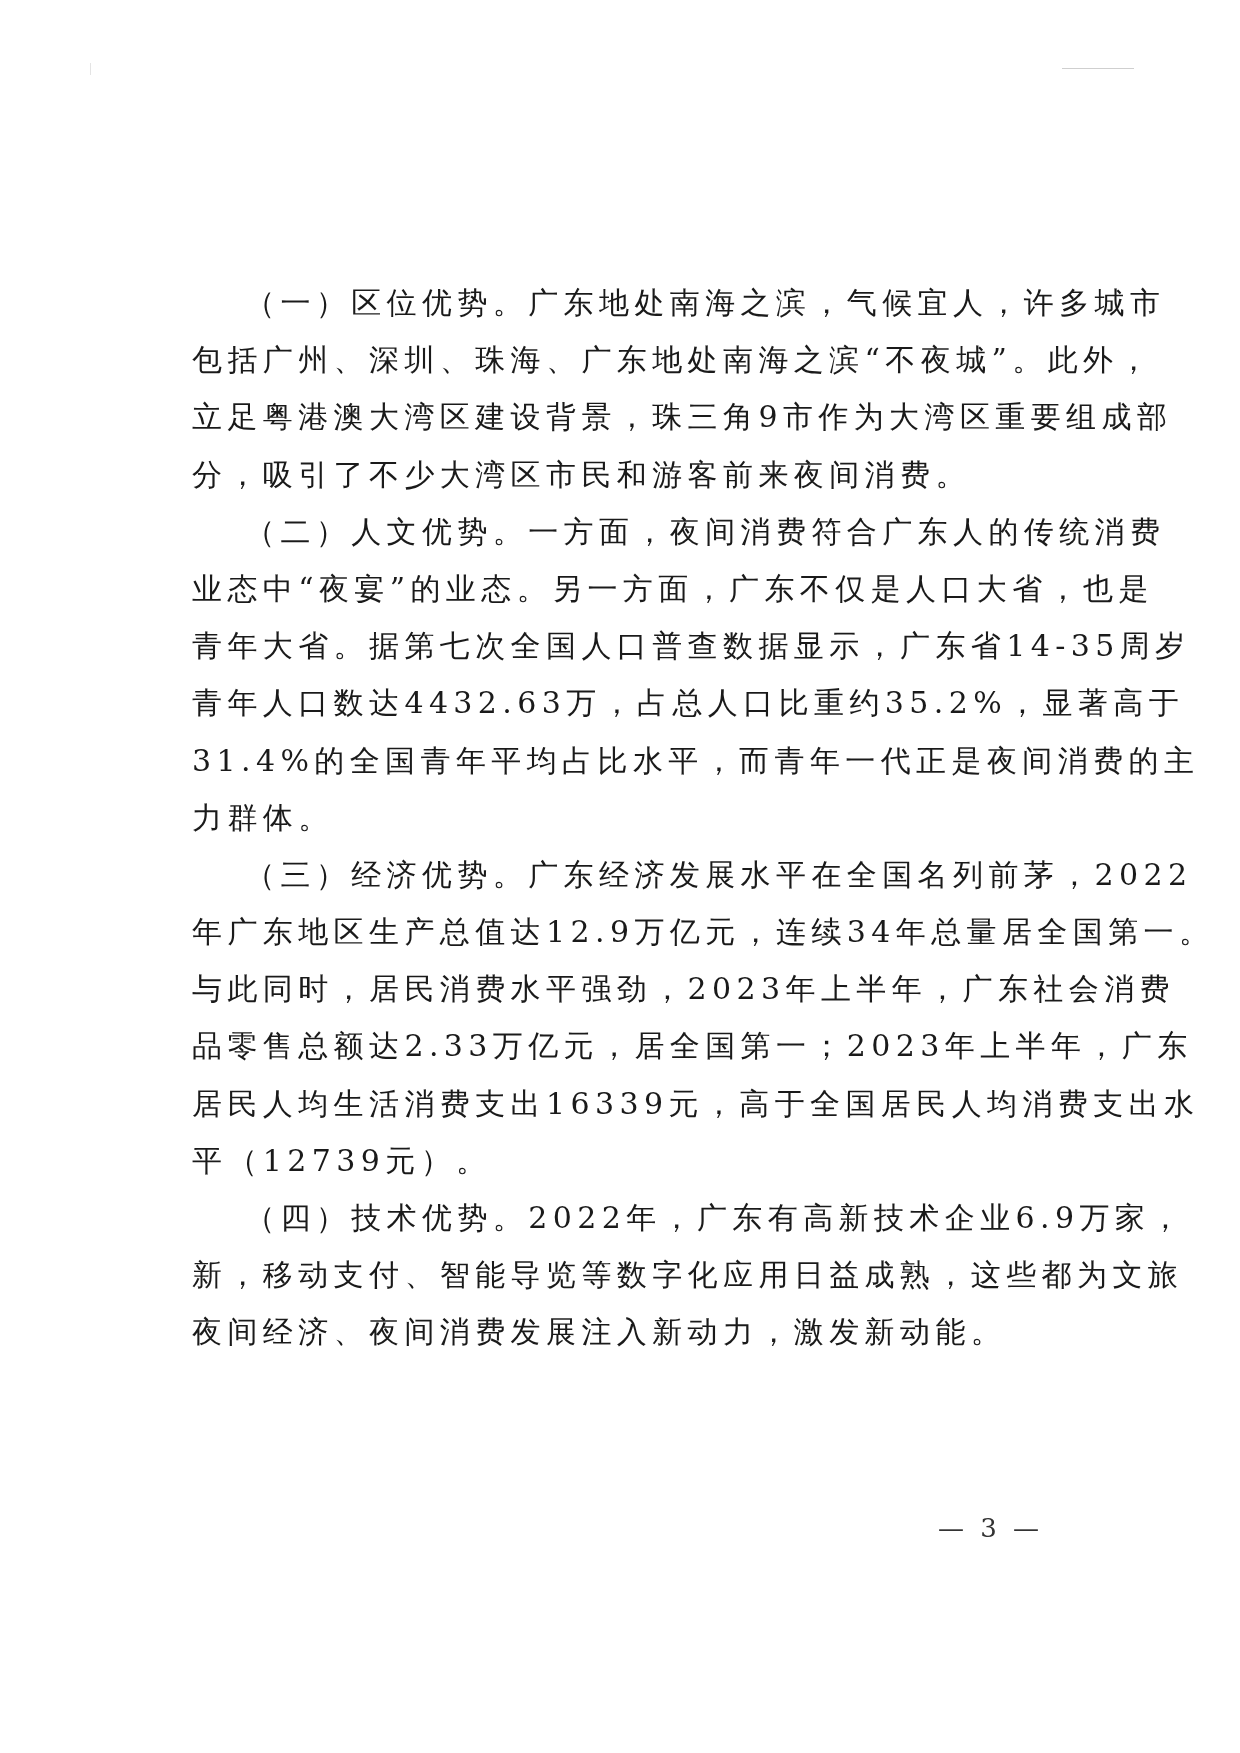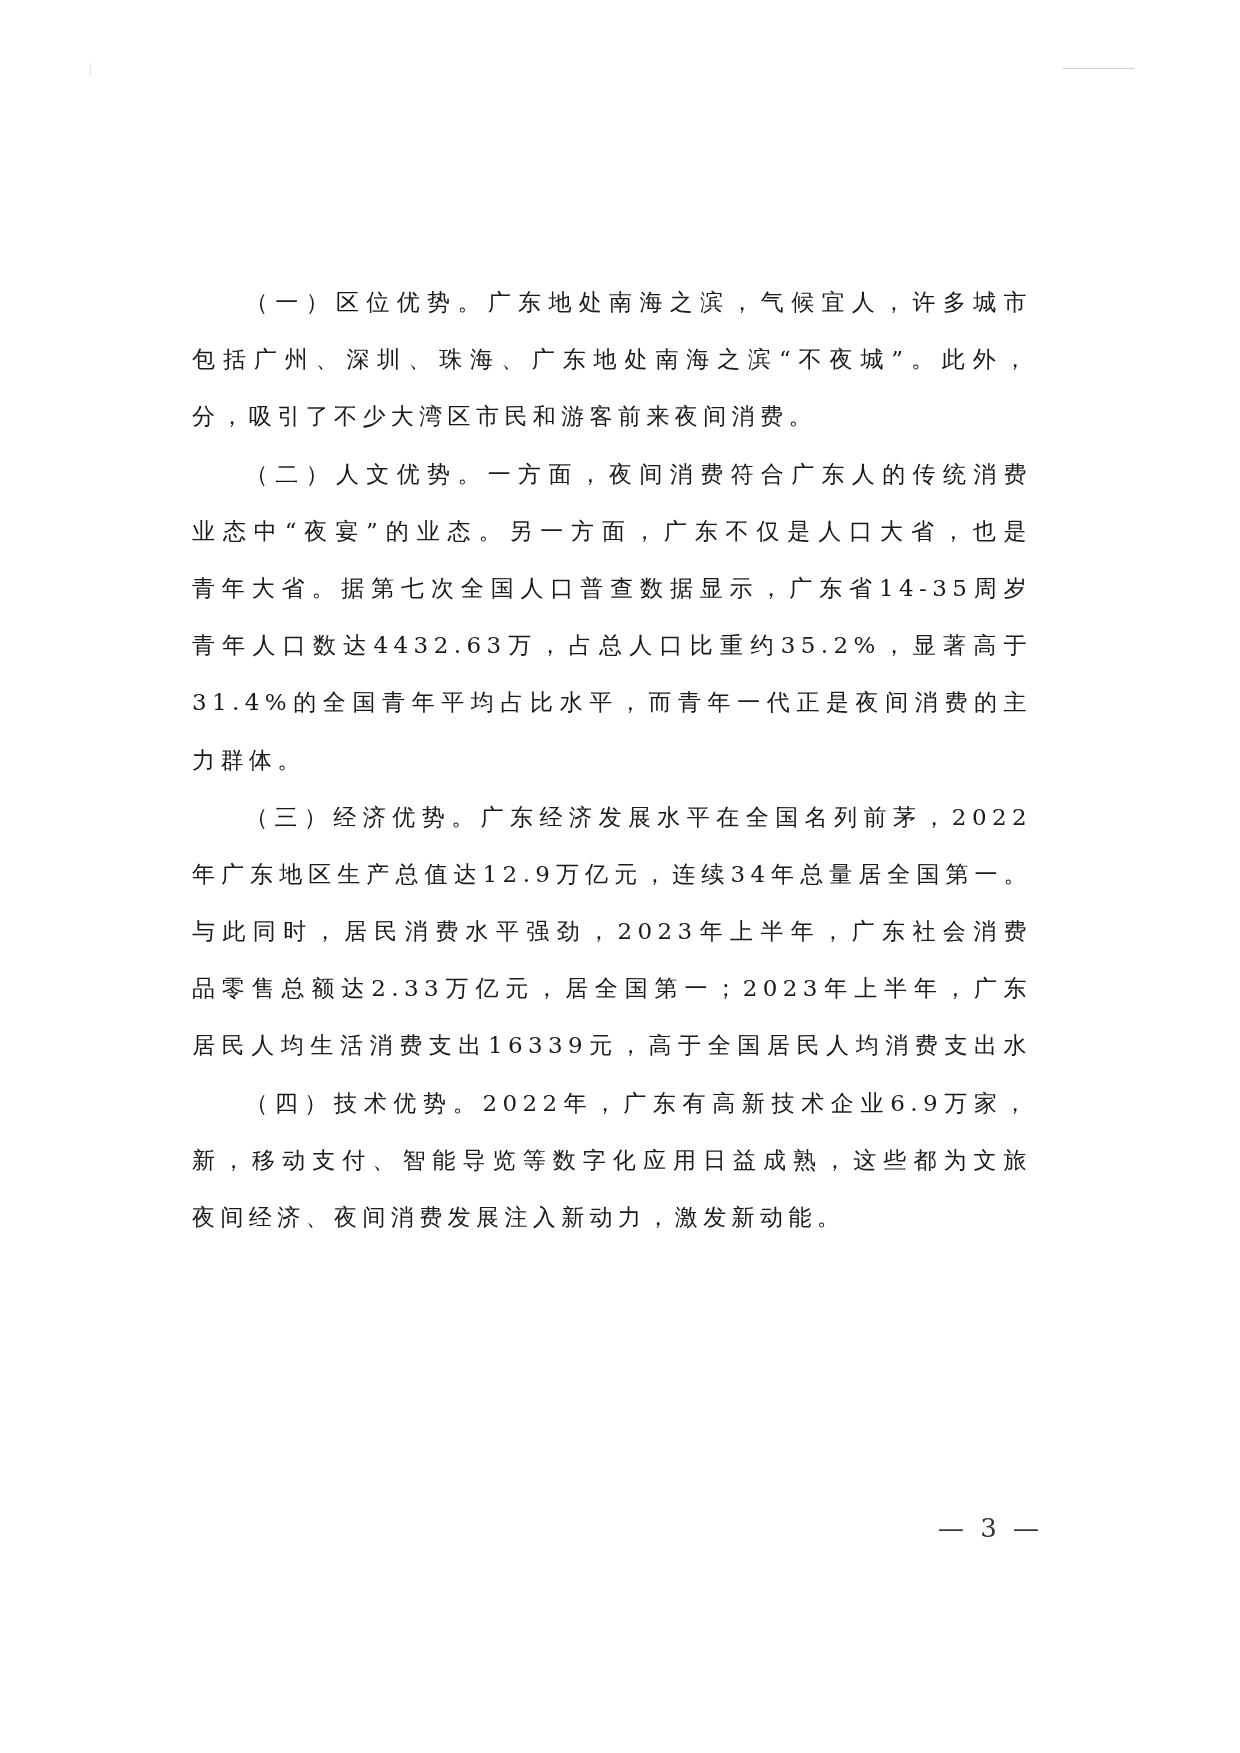--- a/index.html
+++ b/index.html
@@ -32,21 +32,21 @@
       background: #e4e4e4;
     }
     .page-body {
       position: absolute;
       left: 192px;
       top: 274px;
       width: 840px;
     }
     .para {
       margin: 0;
-      font-size: 23px;
+      font-size: 30px;
       line-height: 57.2px;
       letter-spacing: 5.4px;
       text-align: justify;
       text-indent: 53px;
       word-break: break-all;
     }
     .line {
       display: block;
       white-space: nowrap;
       text-align: justify;
@@ -73,38 +73,40 @@
 <body>
 
 <div class="scan-mark"></div>
 <div class="scan-dot"></div>
 
 <div class="page-body">
 
   <div class="para" style="text-indent:0">
     <span class="line indent">（一）区位优势。广东地处南海之滨，气候宜人，许多城市</span>
     <span class="line">包括广州、深圳、珠海、广东地处南海之滨“不夜城”。此外，</span>
+    <span class="line">立足粤港澳大湾区建设背景，珠三角9市作为大湾区重要组成部</span>
     <span class="line last">分，吸引了不少大湾区市民和游客前来夜间消费。</span>
   </div>
 
   <div class="para" style="text-indent:0">
     <span class="line indent">（二）人文优势。一方面，夜间消费符合广东人的传统消费</span>
     <span class="line">业态中“夜宴”的业态。另一方面，广东不仅是人口大省，也是</span>
     <span class="line">青年大省。据第七次全国人口普查数据显示，广东省14-35周岁</span>
     <span class="line">青年人口数达4432.63万，占总人口比重约35.2%，显著高于</span>
     <span class="line">31.4%的全国青年平均占比水平，而青年一代正是夜间消费的主</span>
     <span class="line last">力群体。</span>
   </div>
 
   <div class="para" style="text-indent:0">
     <span class="line indent">（三）经济优势。广东经济发展水平在全国名列前茅，2022</span>
     <span class="line">年广东地区生产总值达12.9万亿元，连续34年总量居全国第一。</span>
     <span class="line">与此同时，居民消费水平强劲，2023年上半年，广东社会消费</span>
     <span class="line">品零售总额达2.33万亿元，居全国第一；2023年上半年，广东</span>
     <span class="line">居民人均生活消费支出16339元，高于全国居民人均消费支出水</span>
+    <span class="line last">平（12739元）。</span>
   </div>
 
   <div class="para" style="text-indent:0">
     <span class="line indent">（四）技术优势。2022年，广东有高新技术企业6.9万家，</span>
     <span class="line">新，移动支付、智能导览等数字化应用日益成熟，这些都为文旅</span>
     <span class="line last">夜间经济、夜间消费发展注入新动力，激发新动能。</span>
   </div>
 
 </div>
 

